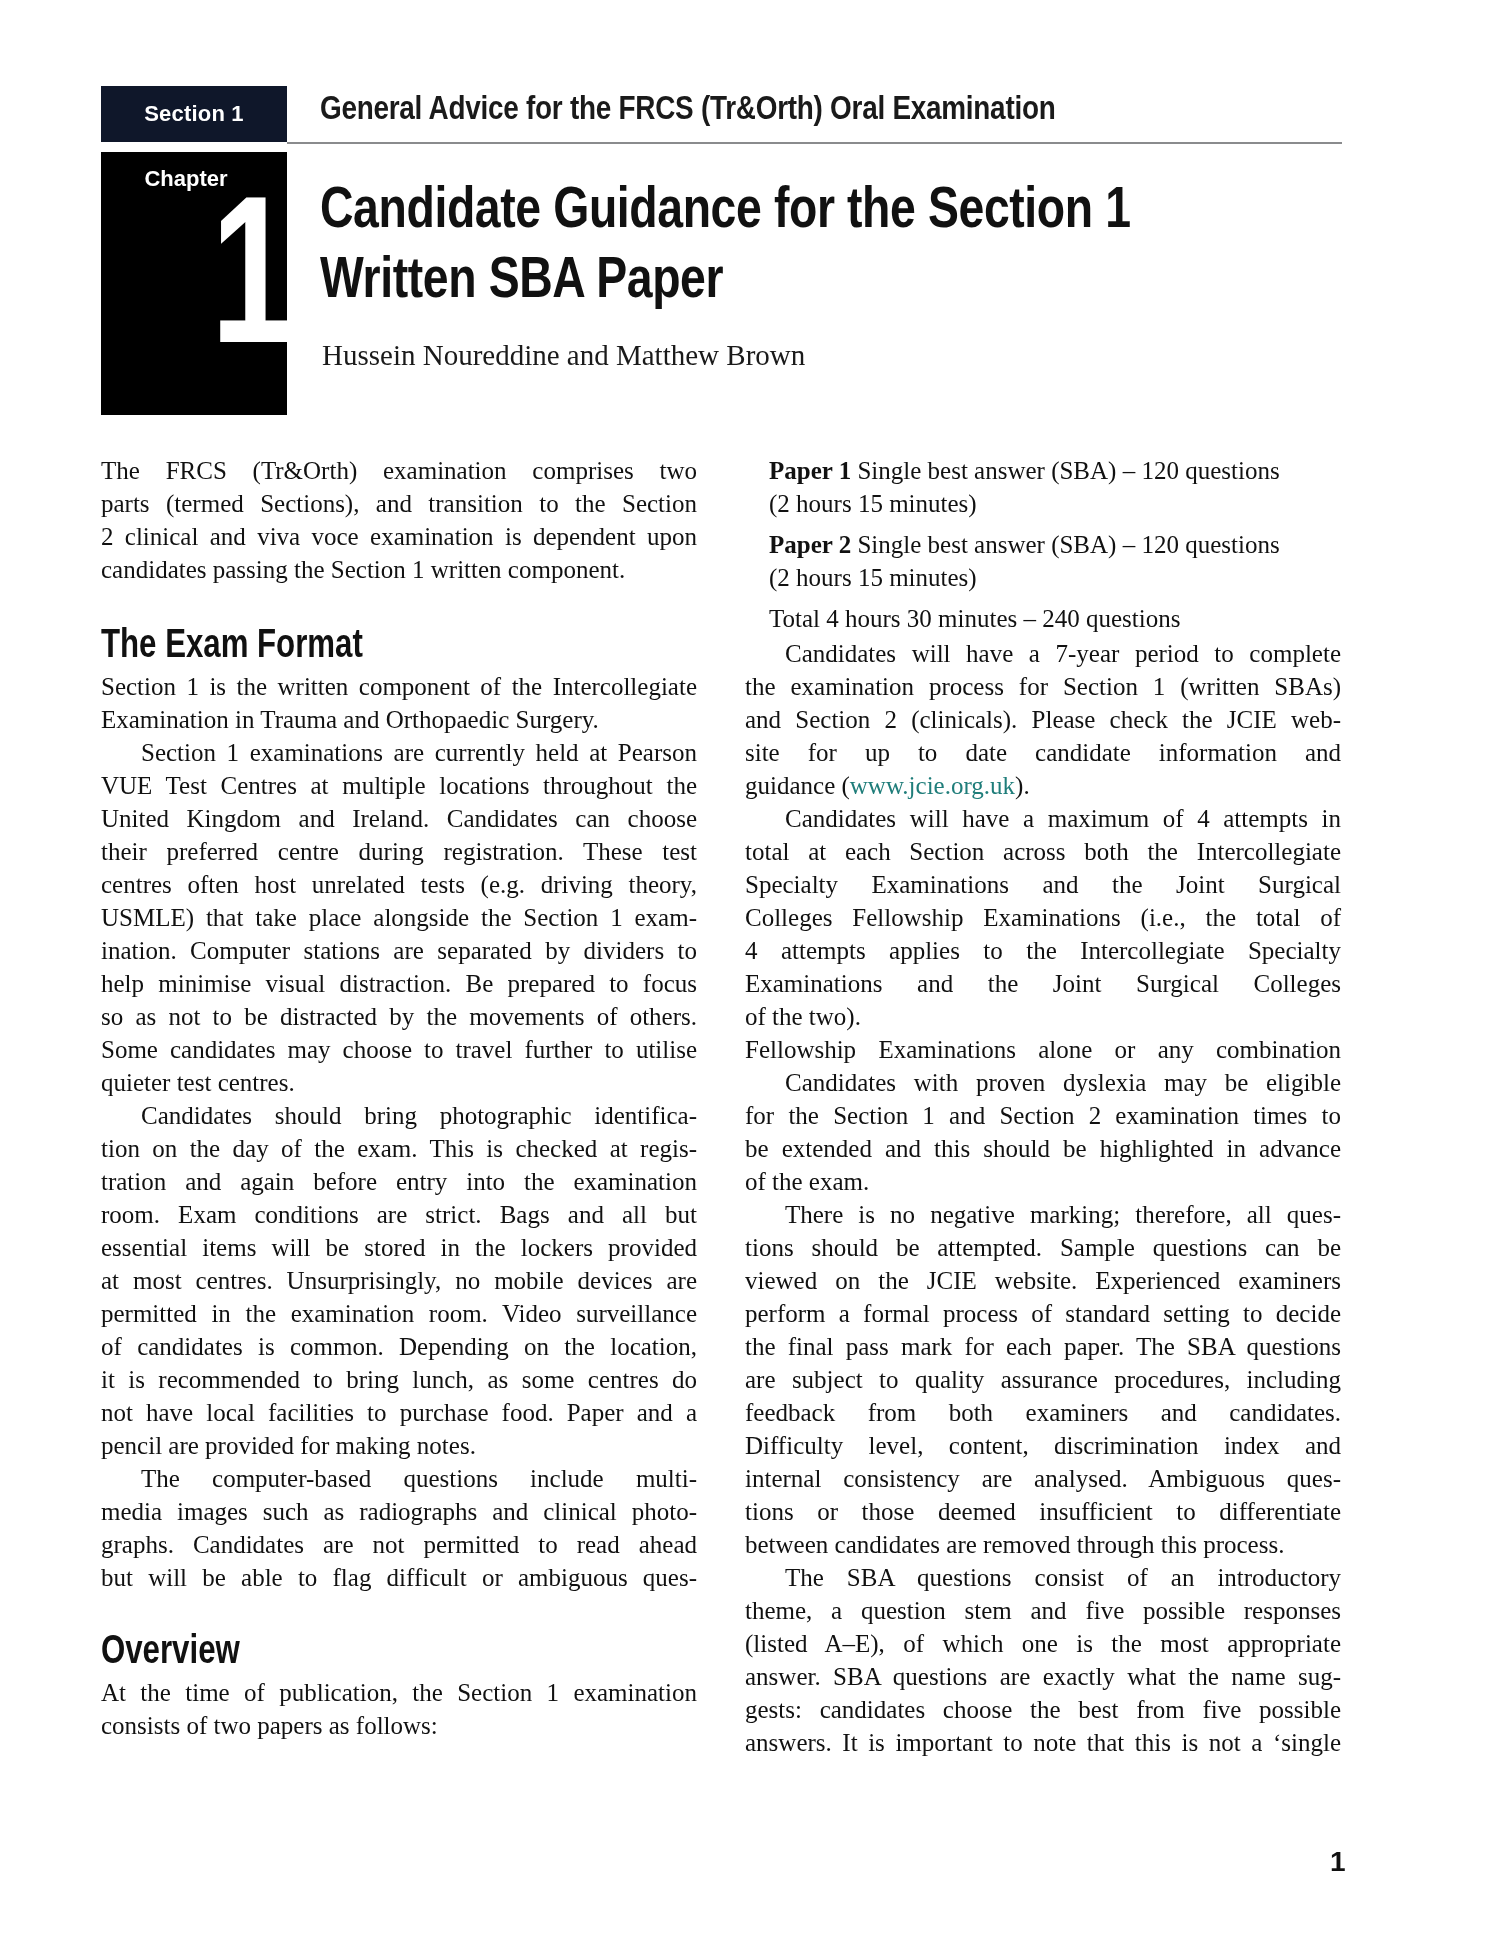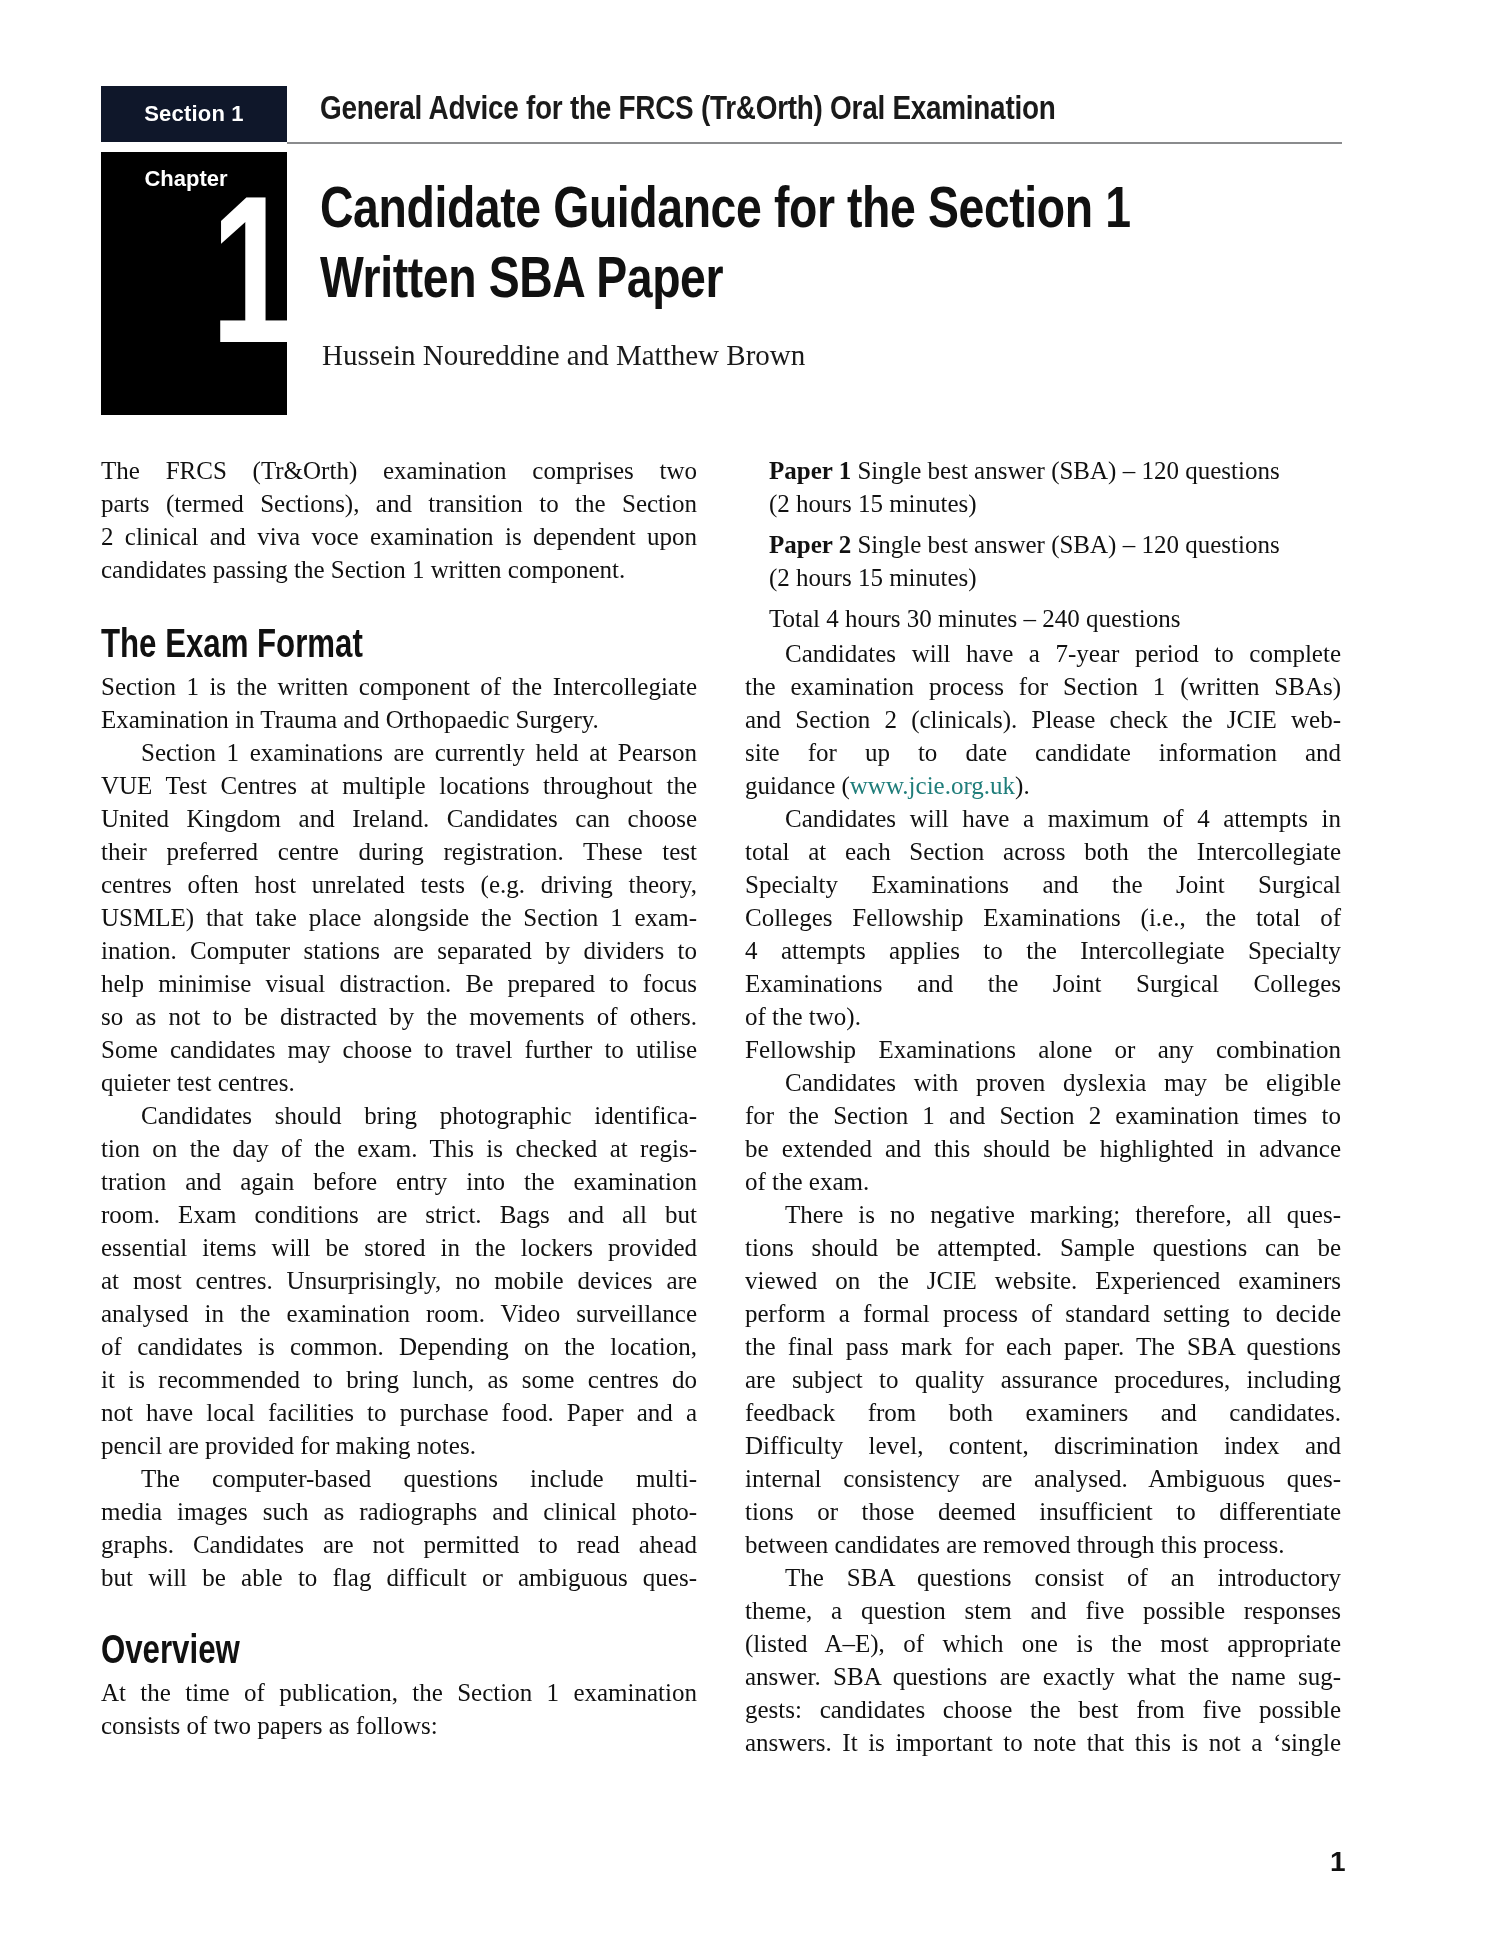--- a/index.html
+++ b/index.html
@@ -93,21 +93,21 @@
       <span class="line">Some candidates may choose to travel further to utilise</span>
       <span class="line last">quieter test centres.</span>
     </div>
   <div class="para">
       <span class="line indent">Candidates should bring photographic identifica-</span>
       <span class="line">tion on the day of the exam. This is checked at regis-</span>
       <span class="line">tration and again before entry into the examination</span>
       <span class="line">room. Exam conditions are strict. Bags and all but</span>
       <span class="line">essential items will be stored in the lockers provided</span>
       <span class="line">at most centres. Unsurprisingly, no mobile devices are</span>
-      <span class="line">analysed in the examination room. Video surveillance</span>
+      <span class="line">permitted in the examination room. Video surveillance</span>
       <span class="line">of candidates is common. Depending on the location,</span>
       <span class="line">it is recommended to bring lunch, as some centres do</span>
       <span class="line">not have local facilities to purchase food. Paper and a</span>
       <span class="line last">pencil are provided for making notes.</span>
     </div>
   <div class="para">
       <span class="line indent">The computer-based questions include multi-</span>
       <span class="line">media images such as radiographs and clinical photo-</span>
       <span class="line">graphs. Candidates are not permitted to read ahead</span>
       <span class="line">but will be able to flag difficult or ambiguous ques-</span>

